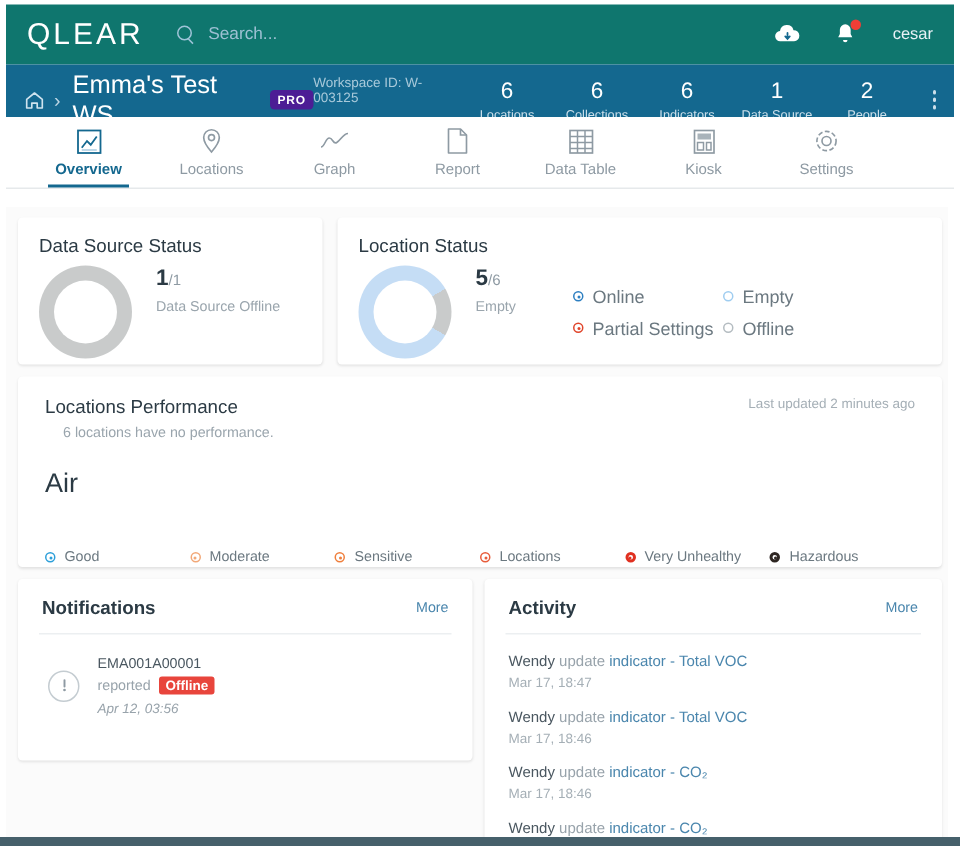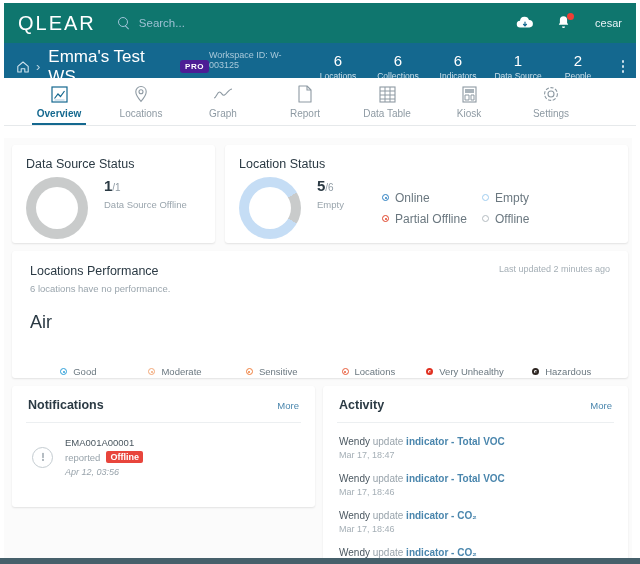--- a/index.html
+++ b/index.html
@@ -126,25 +126,25 @@
   .ring { width:7px;height:7px;border-radius:50%;border:1.6px solid #999; margin-right:6px; flex:none;}
   .ring.filled { position:relative; }
   .ring.filled::after{
     content:""; position:absolute; left:50%;top:50%;transform:translate(-50%,-50%);
     width:2px;height:2px;border-radius:50%;background:currentColor;
   }
 
   
   .card-perf { position:absolute; left:8px; top:113px; right:8px; height:127px; padding:13px 18px; }
   .perf-head { display:flex; align-items:flex-start; }
-  .perf-sub { font-size:9.5px; color:#9aa5ad; margin-top:5px;}
+  .perf-sub { font-size:9.5px; color:#9aa5ad; margin-top:5px;margin-left:12px;}
   .perf-updated { margin-left:auto; font-size:9px; color:#a5afb6; }
   .perf-air { font-size:18px; color:#2b3a44; margin-top:18px; }
   .air-legend { display:flex; margin-top:33px; }
-  .air-item { display:flex; align-items:center; font-size:9.5px; color:#6b7880; width:100px;justify-content:center; }
+  .air-item { display:flex; align-items:center; font-size:9.5px; color:#6b7880; width:100px; }
 
   
   .card-notif { position:absolute; left:8px; top:248px; width:303px; height:121px; padding:12px 16px; }
   .card-act { position:absolute; left:319px; top:248px; right:8px; bottom:-12px; padding:12px 16px; overflow:hidden; }
   .panel-head { display:flex; align-items:center; }
   .panel-title { font-size:12.5px; color:#2b3a44; font-weight:bold; }
   .more-link { margin-left:auto; font-size:9.5px; color:#4a86ad; cursor:pointer; }
   .divider { height:1px; background:#eceff1; margin:10px -2px 0 -2px; }
 
   .notif-item { display:flex; align-items:center; margin-top:14px; }
@@ -159,21 +159,21 @@
   .notif-badge {
     margin-left:6px; background:#e8453c; color:#fff; font-size:9px;
     font-weight:bold; padding:1px 4px; border-radius:2px;
   }
   .notif-time { font-size:9px; color:#98a3ab; font-style:italic; margin-top:4px; }
 
   .act-item { margin-top:13px; }
   .act-line { font-size:10px; }
   .act-user { color:#4a5760; }
   .act-verb { color:#98a3ab; }
-  .act-target { color:#4a86ad;font-weight:bold; }
+  .act-target { color:#4a86ad; }
   .act-time { font-size:9px; color:#a5afb6; margin-top:3px; }
 
   .bottombar { position:absolute; left:0; bottom:0; width:640px; height:6px; background:#46606b; }
   .scroll-hint { position:absolute; right:0; top:0; width:4px; bottom:0; background:#ffffff; }
 </style>
 </head>
 <body>
 
 <div id="app">
 
@@ -345,21 +345,21 @@
             <div class="lg">
               <span class="ring filled" style="border-color:#2d7fc1;color:#2d7fc1;"></span>
               <span>Online</span>
             </div>
             <div class="lg">
               <span class="ring" style="border-color:#9fcdf0;"></span>
               <span>Empty</span>
             </div>
             <div class="lg">
               <span class="ring filled" style="border-color:#e0452b;color:#e0452b;"></span>
-              <span>Partial Offline</span>
+              <span>Partial Settings</span>
             </div>
             <div class="lg">
               <span class="ring" style="border-color:#b4bcc1;"></span>
               <span>Offline</span>
             </div>
           </div>
         </div>
       </div>
     </div>
 

